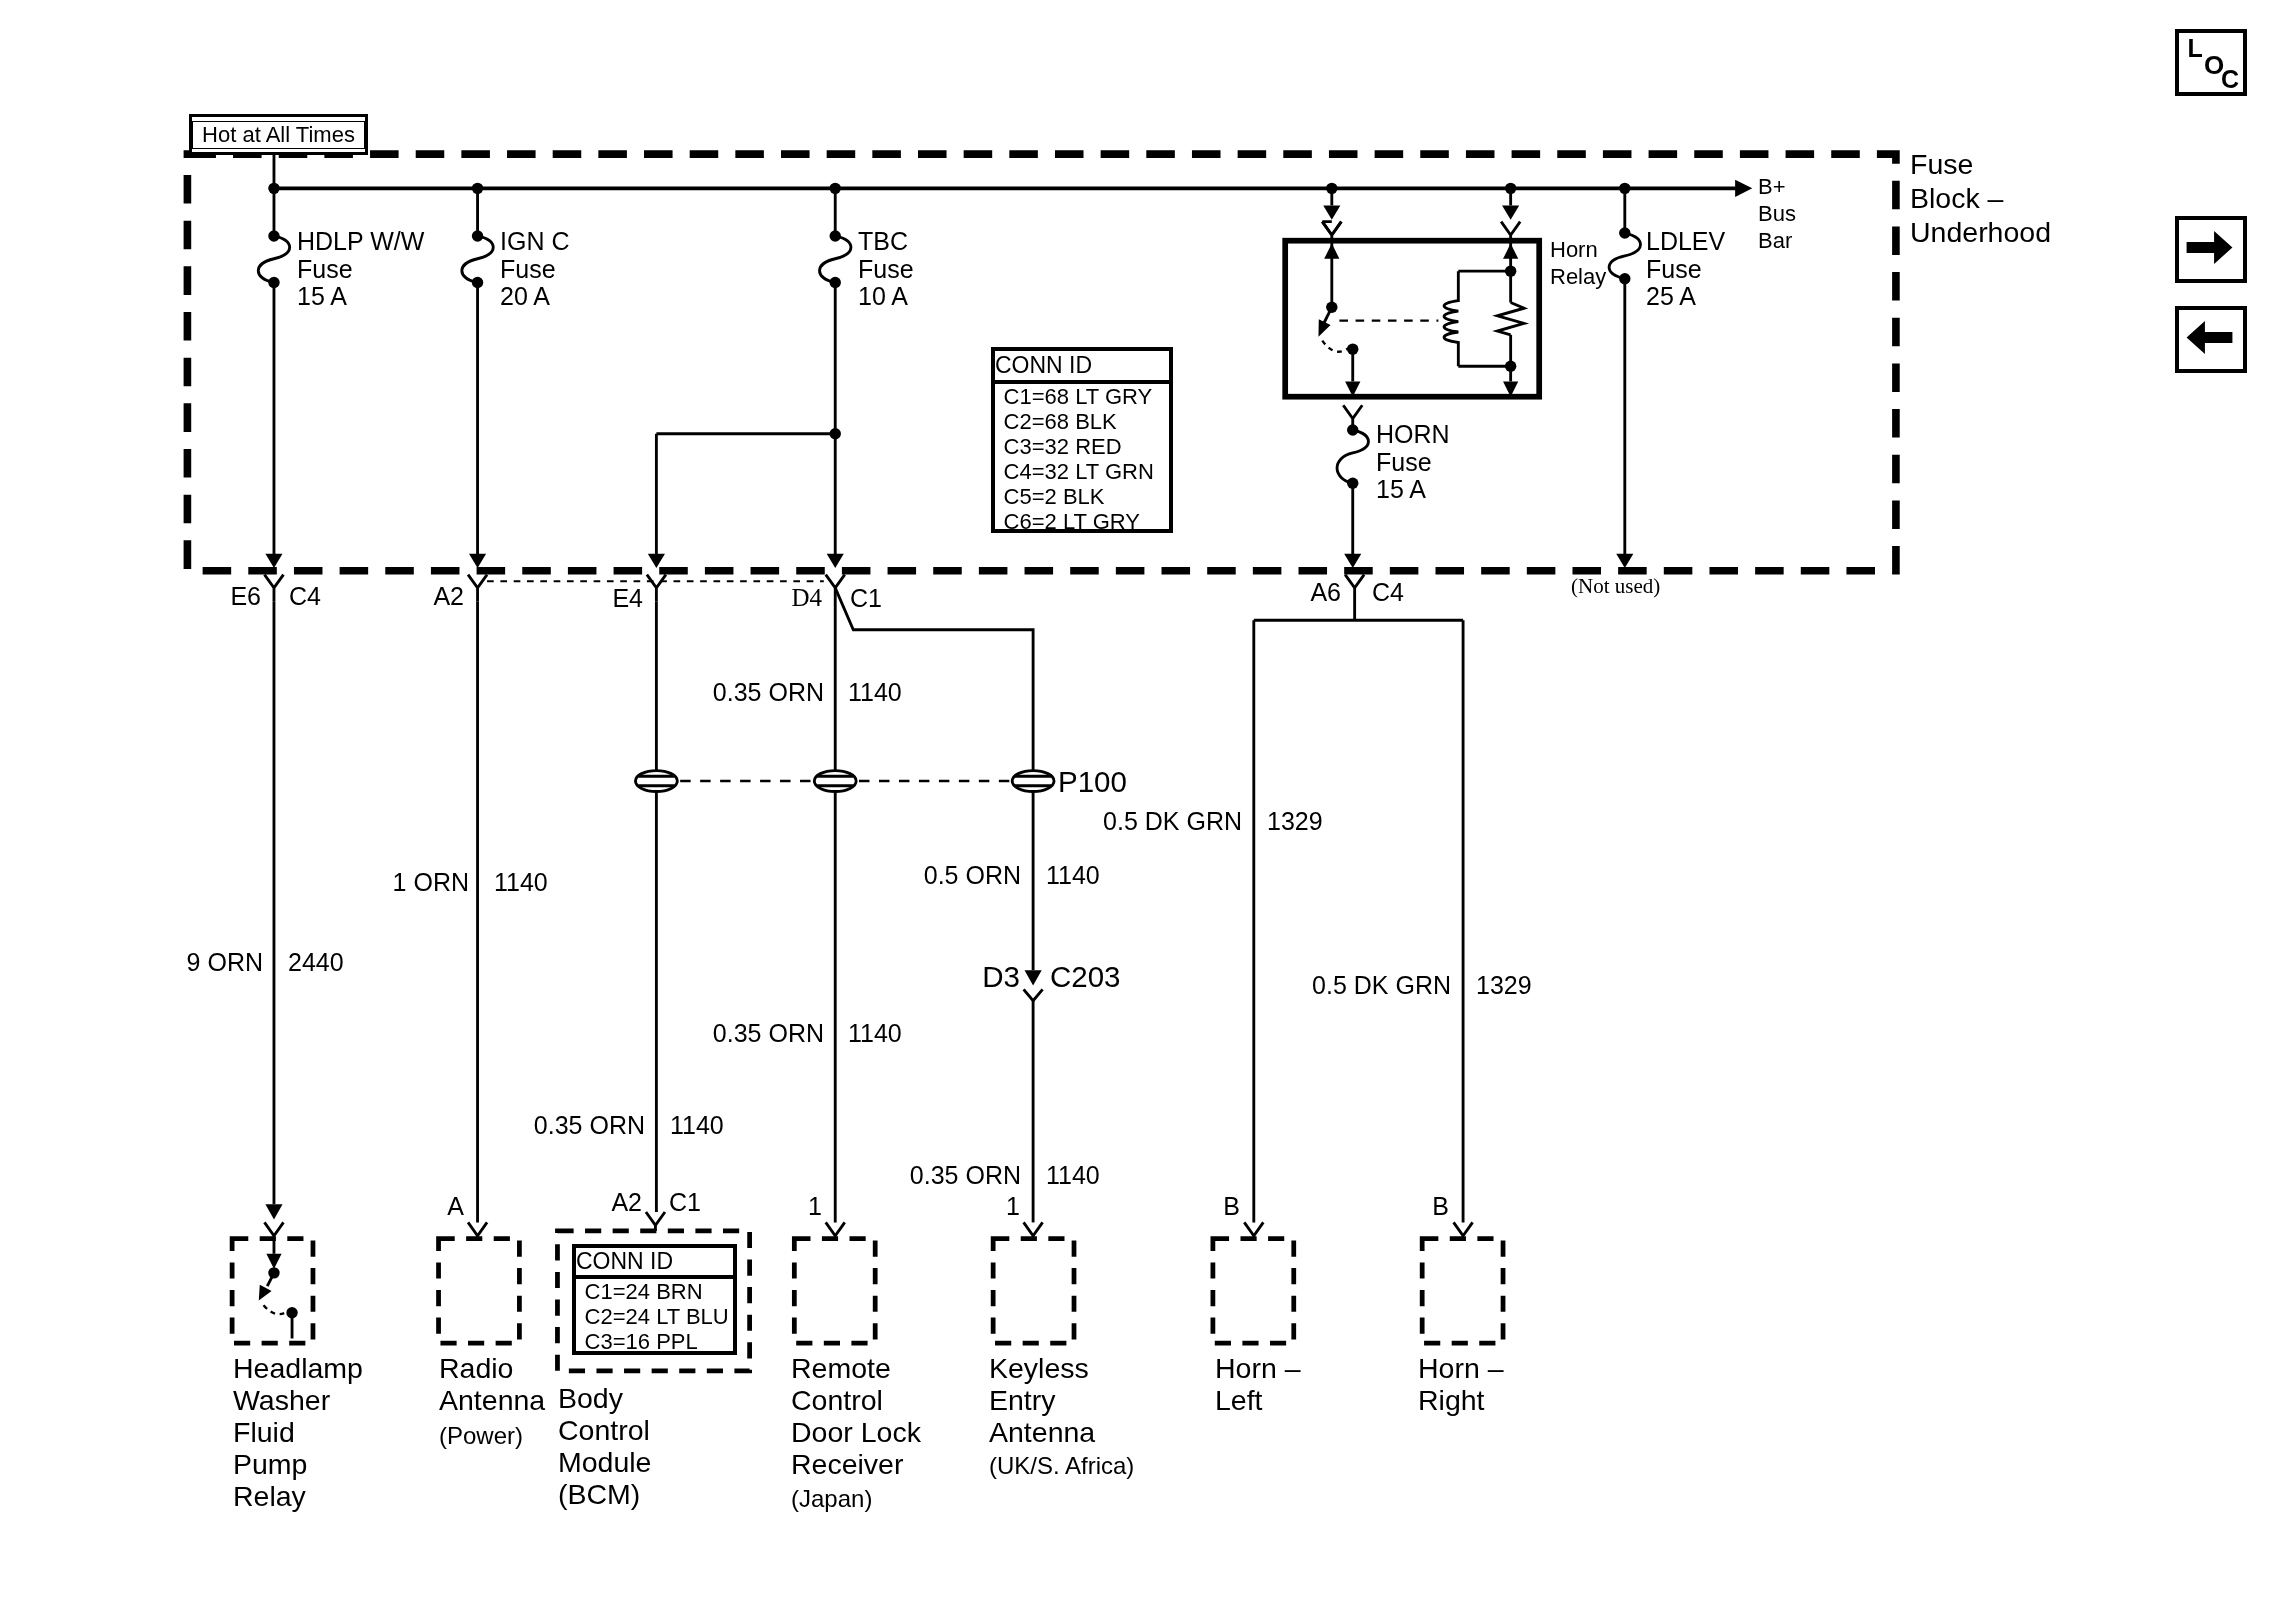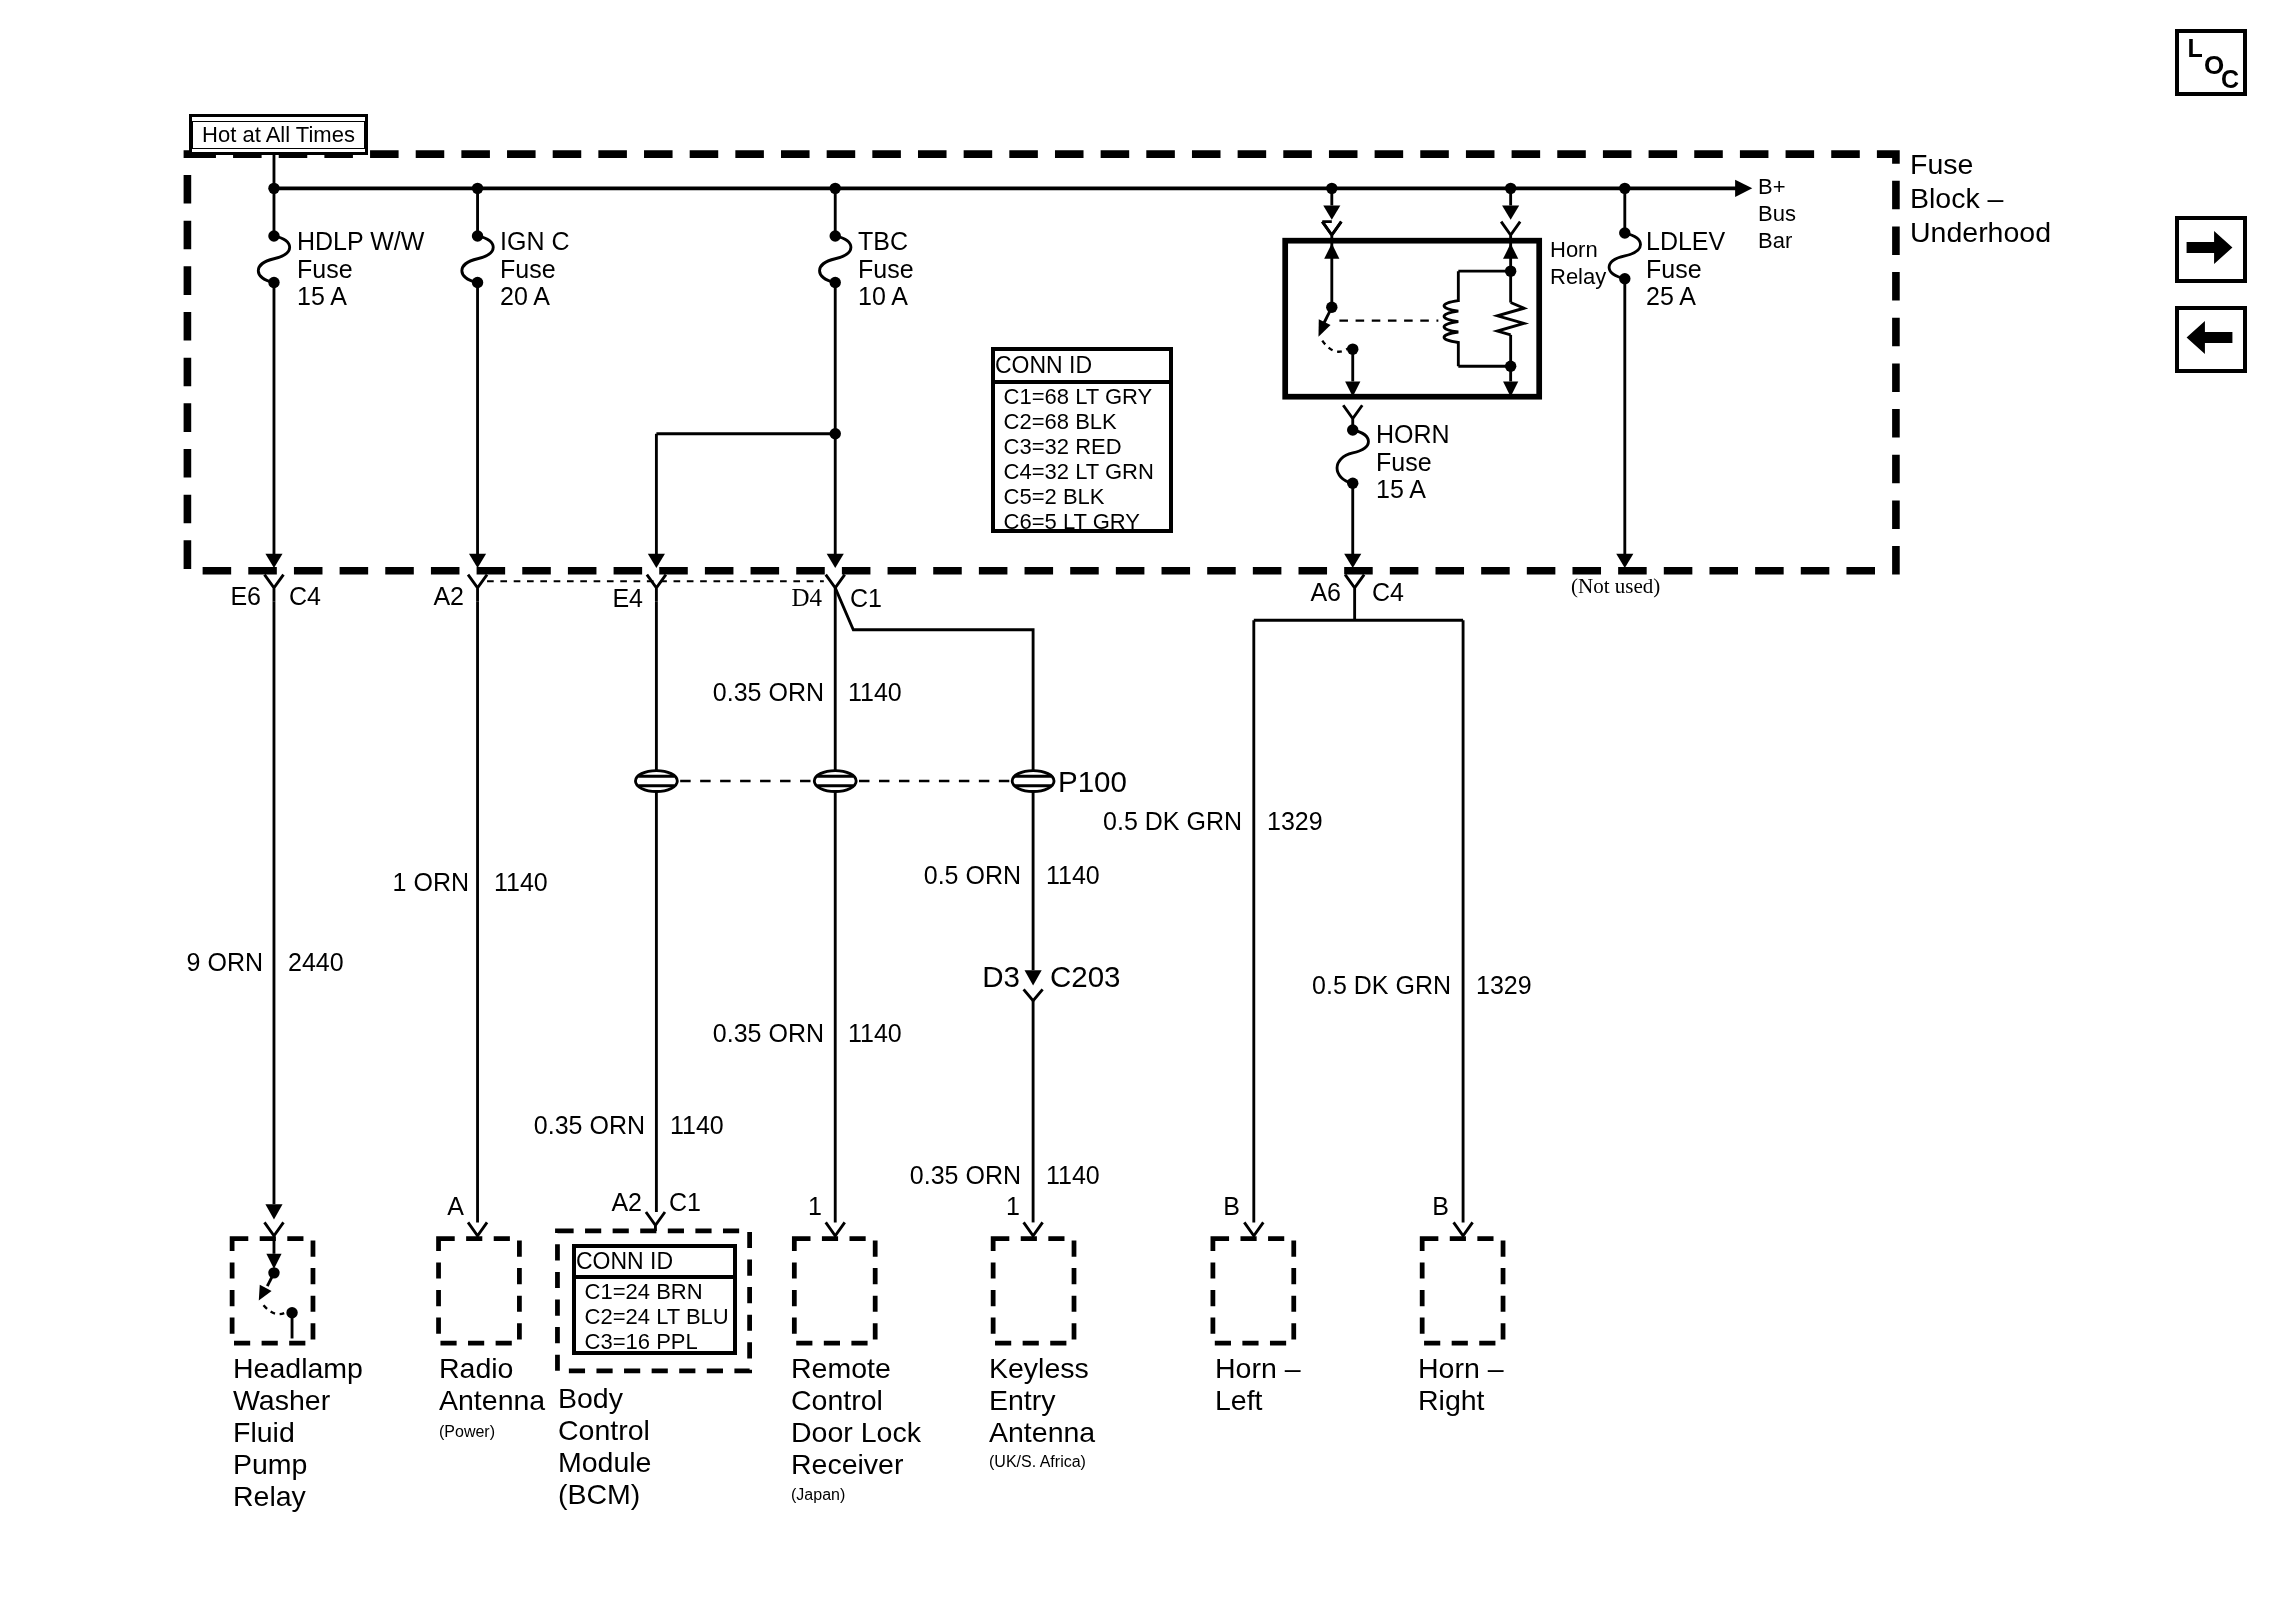--- a/index.html
+++ b/index.html
@@ -5,21 +5,21 @@
   html,body{margin:0;padding:0;background:#fff;}
   #stage{position:relative;width:2285px;height:1602px;background:#ffffff;overflow:hidden;
          font-family:"Liberation Sans",sans-serif;color:#000;}
   svg{position:absolute;left:0;top:0;}
   .lbl{position:absolute;color:#000;white-space:pre-line;line-height:1.12;}
   .ra{transform:translateX(-100%);text-align:right;}
   .s30{font-size:25px;}
   .s26{font-size:25px;line-height:27.6px;}
   .s23{font-size:22px;line-height:27px;}
   .s22{font-size:21px;}
-  .s21{font-size:16px;}
+  .s21{font-size:24px;}
   .s31{font-size:29.5px;}
   .comp{font-size:28.5px;line-height:32px;}
   .fblk{font-size:28.5px;line-height:34px;}
   .hotbox{position:absolute;left:189px;top:114px;width:173px;height:35px;border:3.8px solid #000;
           background:#fff;display:flex;align-items:center;justify-content:center;}
   .hotbox .inner{border:1.9px solid #000;padding:0 9px;height:26px;display:flex;align-items:center;
           font-size:22px;white-space:nowrap;}
   .connbox{position:absolute;border:4.8px solid #000;background:#fff;box-sizing:border-box;}
   .connbox .cb-title{border-bottom:4.8px solid #000;text-align:left;font-size:23px;
           height:28.5px;line-height:28.5px;}
@@ -250,21 +250,21 @@
   <div class="lbl s23" style="left:1550px;top:236px;">Horn
 Relay</div>
 
   <div class="connbox" style="left:991px;top:347px;width:182px;height:186px;">
     <div class="cb-title">CONN ID</div>
     <div class="cb-row">C1=68 LT GRY</div>
     <div class="cb-row">C2=68 BLK</div>
     <div class="cb-row">C3=32 RED</div>
     <div class="cb-row">C4=32 LT GRN</div>
     <div class="cb-row">C5=2 BLK</div>
-    <div class="cb-row">C6=5 LT GRY</div>
+    <div class="cb-row">C6=2 LT GRY</div>
   </div>
 
   <div class="lbl s30 ra" style="left:261px;top:582px;">E6</div>
   <div class="lbl s30" style="left:289px;top:582px;">C4</div>
   <div class="lbl s30 ra" style="left:464px;top:582px;">A2</div>
   <div class="lbl s30 ra" style="left:643px;top:584px;">E4</div>
   <div class="lbl s30 ra" style="left:822px;top:584px;font-family:Liberation Serif, serif;">D4</div>
   <div class="lbl s30" style="left:850px;top:584px;">C1</div>
   <div class="lbl s30 ra" style="left:1341px;top:578px;">A6</div>
   <div class="lbl s30" style="left:1372px;top:578px;">C4</div>

